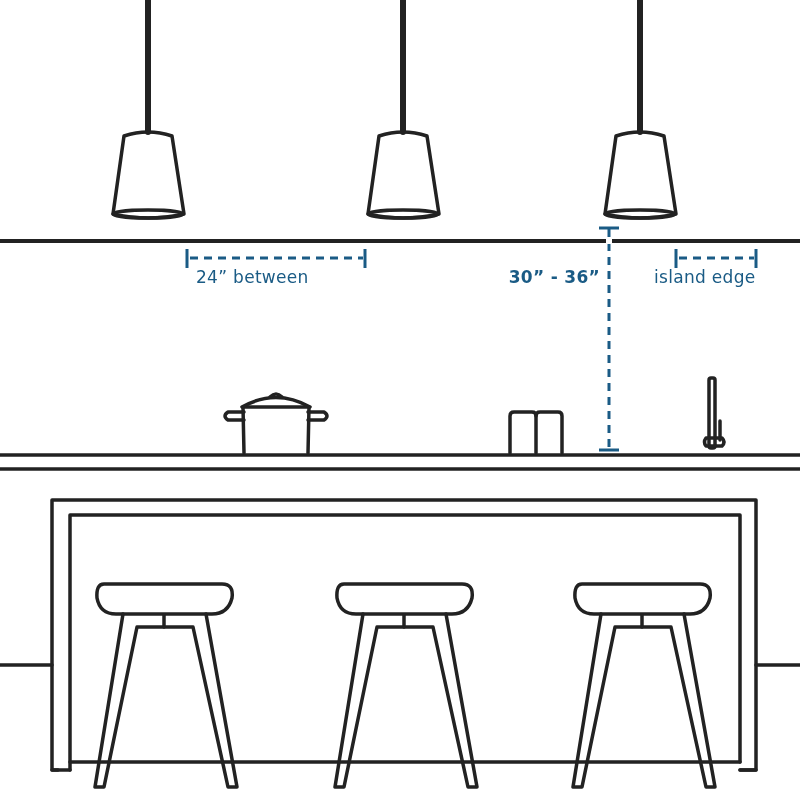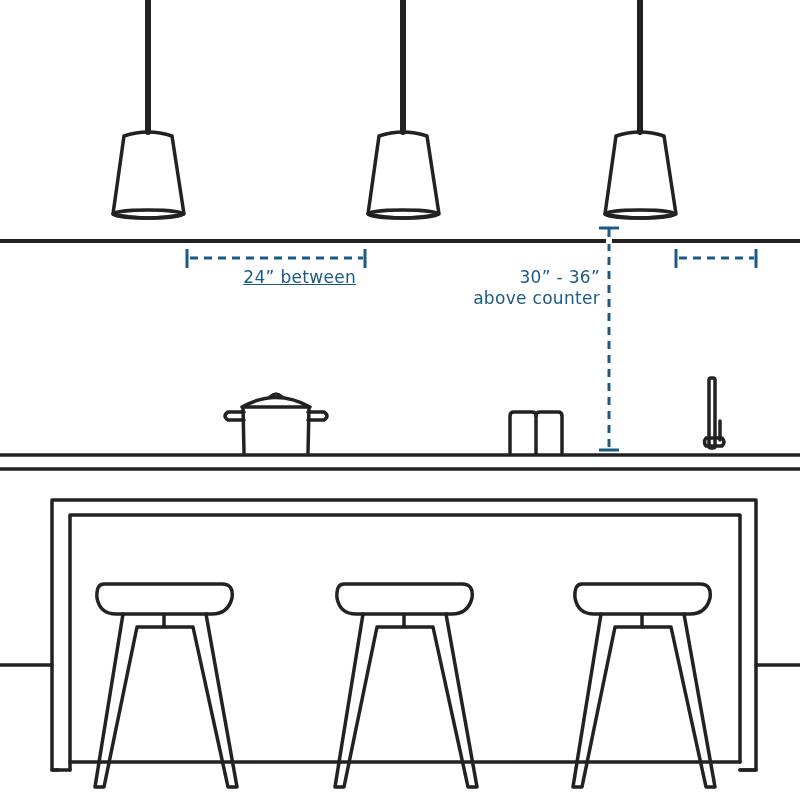--- a/index.html
+++ b/index.html
@@ -7,21 +7,21 @@
     svg.scene { position: absolute; left: 0; top: 0; }
     .label {
       position: absolute;
       font-family: "DejaVu Sans", sans-serif;
       font-size: 17px;
       line-height: 21px;
       letter-spacing: 0.3px;
       color: #1a5b85;
       white-space: nowrap;
     }
-    .label.center { text-align: right; text-decoration: underline; }
+    .label.center { text-align: left; }
     .label.right { text-align: right; }
   </style>
 </head>
 <body>
 
 <svg class="scene" width="800" height="800" viewBox="0 0 800 800">
   <g fill="none" stroke="#222222" stroke-width="3.5" stroke-linejoin="round" stroke-linecap="round">
 
     <g>
       <line x1="148" y1="0" x2="148" y2="132" stroke-width="6"></line>
@@ -111,19 +111,19 @@
     </g>
   </g>
 
   <rect x="606" y="238" width="6" height="6" fill="#ffffff"></rect>
 </svg>
 
 <div class="label center" style="left:196px; top:267px; width:160px;">
   <div>24” between</div>
 </div>
 
-<div class="label right" style="left:440px; top:267px; width:160px;">
+<div class="label right" style="left:440px; top:267px; width:160px;font-weight:bold;">
   <div>30” - 36”</div>
-  <div>above counter</div>
 </div>
 
 <div class="label center" style="left:654px; top:267px; width:130px;">
+  <div>island edge</div>
 </div>
 
 </body></html>

